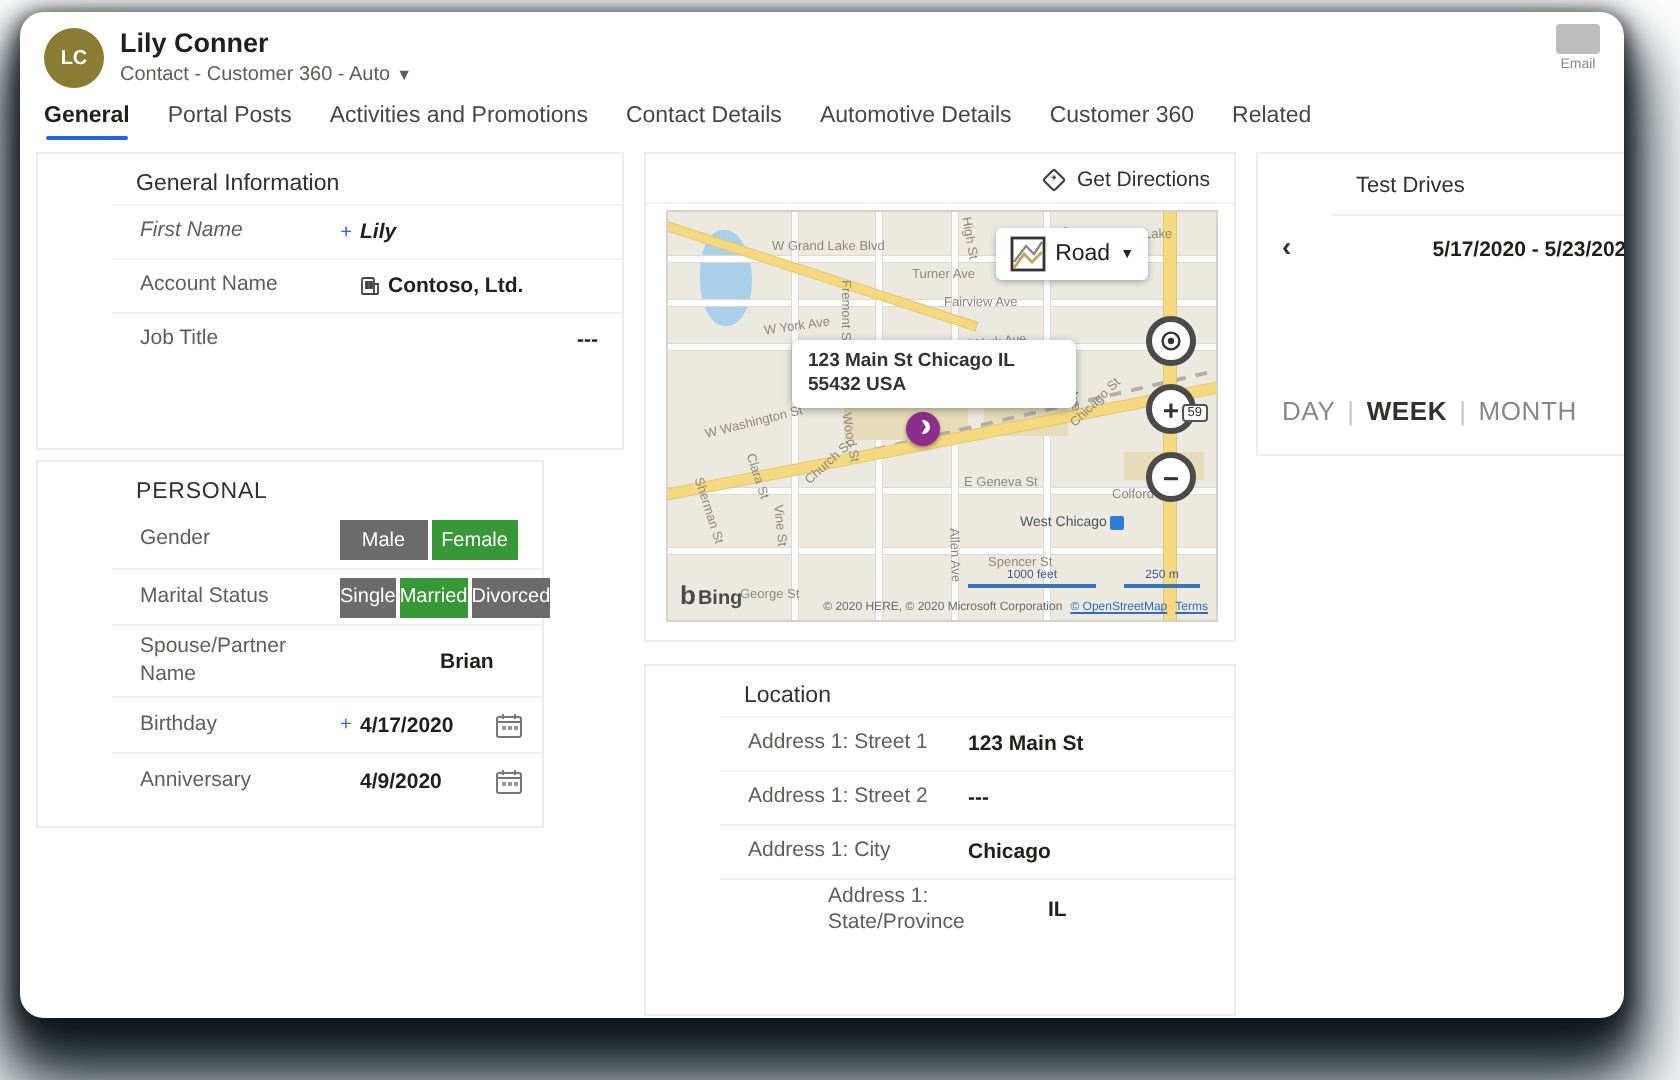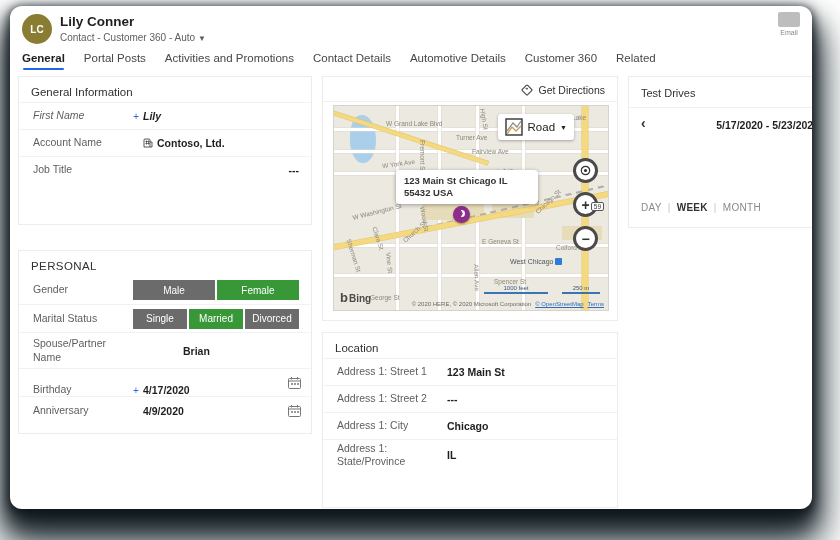--- a/index.html
+++ b/index.html
@@ -16,21 +16,21 @@
   .hdr-sub .caret { font-size:8px; color:#605e5c; margin-left:3px; }
   .email-widget { position:absolute; right:6px; top:6px; width:34px; text-align:center; cursor:pointer; }
   .email-widget .box { width:22px; height:15px; background:#bdbdbd; border-radius:2px; margin:0 auto; }
   .email-widget .lbl { font-size:7px; color:#8a8886; margin-top:2px; }
   
   .tabs { position:absolute; left:12px; top:46px; display:flex; gap:19px; font-size:11.5px; color:#484644; }
   .tab { padding-bottom:6px; cursor:pointer; position:relative; }
   .tab.active { font-weight:bold; color:#201f1e; }
   .tab.active::after { content:""; position:absolute; left:1px; right:1px; bottom:0; height:2.5px; background:#2266E3; border-radius:2px; }
   
-  .card { position:absolute; background:#fff; border:1px solid #ececec; }
+  .card { position:absolute; background:#fff; border:1px solid #ececec;padding-left:37px; }
   .card-title { font-size:11.5px; color:#323130; padding:9px 0 4px 12px; }
   .row { display:flex; align-items:center; border-top:1px solid #f3f2f1; padding:0 12px 0 14px; position:relative; }
   .row .lbl { width:100px; font-size:10.5px; color:#605e5c; line-height:1.25; flex-shrink:0; }
   .row .mark-blue { color:#2b6cd4; font-size:10px; width:10px; }
   .row .mark-red { color:#c0392b; font-size:10px; width:10px; }
   .row .val { font-size:10.5px; font-weight:bold; color:#201f1e; display:flex; align-items:center; gap:4px; cursor:pointer; }
   .cal { position:absolute; right:10px; top:50%; transform:translateY(-50%); cursor:pointer; }
   
   .seg { display:flex; gap:2px; flex:1; }
   .seg .opt { flex:1; height:20px; background:#6B6B6B; color:#fff; font-size:10px;
@@ -68,21 +68,21 @@
   .bing b { font-size:13px; margin-right:1px; }
   .scale { position:absolute; right:8px; bottom:16px; display:flex; gap:14px; align-items:flex-end; }
   .scale .s { font-size:6px; color:#3b5b84; text-align:center; }
   .scale .bar { height:2px; background:#3B73B9; margin-top:1px; }
   .attrib { position:absolute; right:4px; bottom:3px; font-size:6px; color:#6a6a6a; display:flex; gap:4px; }
   .attrib .lnk { color:#2f6bbf; text-decoration:underline; cursor:pointer; }
   
   .td-head { font-size:11px; color:#323130; padding:10px 0 8px 12px; border-bottom:1px solid #f0f0f0; }
   .td-nav { position:absolute; left:12px; top:38px; font-size:14px; font-weight:bold; color:#333; cursor:pointer; }
   .td-range { position:absolute; left:0; top:42px; width:190px; text-align:right; font-size:10.5px; font-weight:bold; color:#201f1e; white-space:nowrap; }
-  .td-views { position:absolute; left:12px; bottom:14px; font-size:10px; color:#8a8886; letter-spacing:.3px; }
+  .td-views { position:absolute; left:12px; bottom:14px; font-size:13px; color:#8a8886; letter-spacing:.3px; }
   .td-views span { cursor:pointer; }
   .td-views .on { font-weight:bold; color:#323130; }
   .td-views .sep { margin:0 6px; color:#c8c6c4; }
   svg { display:block; }
 </style>
 </head>
 <body>
 
 <div class="window">
 
@@ -123,21 +123,21 @@
         <span>Contoso, Ltd.</span>
       </span>
     </div>
     <div class="row" style="height:27px;justify-content:space-between;">
       <span class="lbl">Job Title</span>
       <span class="mark-blue"></span>
       <span class="val">---</span>
     </div>
   </div>
 
-  <div class="card" style="left:8px; top:244px; width:294px; height:184px;">
+  <div class="card" style="left:8px; top:224px; width:254px; height:184px;">
     <div class="card-title" style="letter-spacing:.4px;">PERSONAL</div>
     <div class="row" style="height:28px; border-top:none;">
       <span class="lbl">Gender</span>
       <div class="seg">
         <div class="opt">Male</div>
         <div class="opt sel">Female</div>
       </div>
     </div>
     <div class="row" style="height:28px;">
       <span class="lbl">Marital Status</span>
@@ -145,21 +145,21 @@
         <div class="opt">Single</div>
         <div class="opt sel">Married</div>
         <div class="opt">Divorced</div>
       </div>
     </div>
     <div class="row" style="height:36px;gap:20px;">
       <span class="lbl" style="width:85px;">Spouse/Partner Name</span>
       <span class="mark-blue" style="width:25px;"></span>
       <span class="val">Brian</span>
     </div>
-    <div class="row" style="height:28px;align-items:flex-end;">
+    <div class="row" style="height:28px;">
       <span class="lbl">Birthday</span>
       <span class="mark-blue">+</span>
       <span class="val">4/17/2020</span>
       <span class="cal">
         <svg width="13" height="12" viewBox="0 0 13 12">
             <rect x="0.5" y="1.5" width="12" height="10" rx="1" fill="none" stroke="#777"></rect>
             <line x1="0.5" y1="4" x2="12.5" y2="4" stroke="#777"></line>
             <line x1="3.5" y1="0" x2="3.5" y2="2.5" stroke="#777"></line>
             <line x1="9.5" y1="0" x2="9.5" y2="2.5" stroke="#777"></line>
             <path d="M3 6h2v2H3zM6 6h2v2H6zM9 6h2v2H9z" fill="#999"></path>
@@ -285,21 +285,21 @@
       <span class="lbl">Address 1: Street 2</span>
       <span class="mark-blue"></span>
       <span class="val">---</span>
     </div>
     <div class="row" style="height:27px;">
       <span class="lbl">Address 1: City</span>
       <span class="mark-blue"></span>
       <span class="val">Chicago</span>
     </div>
     <div class="row" style="height:31px;">
-      <span class="lbl" style="width:85px;">Address 1: State/Province</span>
+      <span class="lbl" style="width:85px;margin-left:40px;">Address 1: State/Province</span>
       <span class="mark-blue" style="width:25px;"></span>
       <span class="val">IL</span>
     </div>
   </div>
 
   <div class="card" style="left:618px; top:70px; width:200px; height:152px;">
     <div class="td-head">Test Drives</div>
     <div class="td-nav">‹</div>
     <div class="td-range">5/17/2020 - 5/23/2020</div>
     <div class="td-views">

